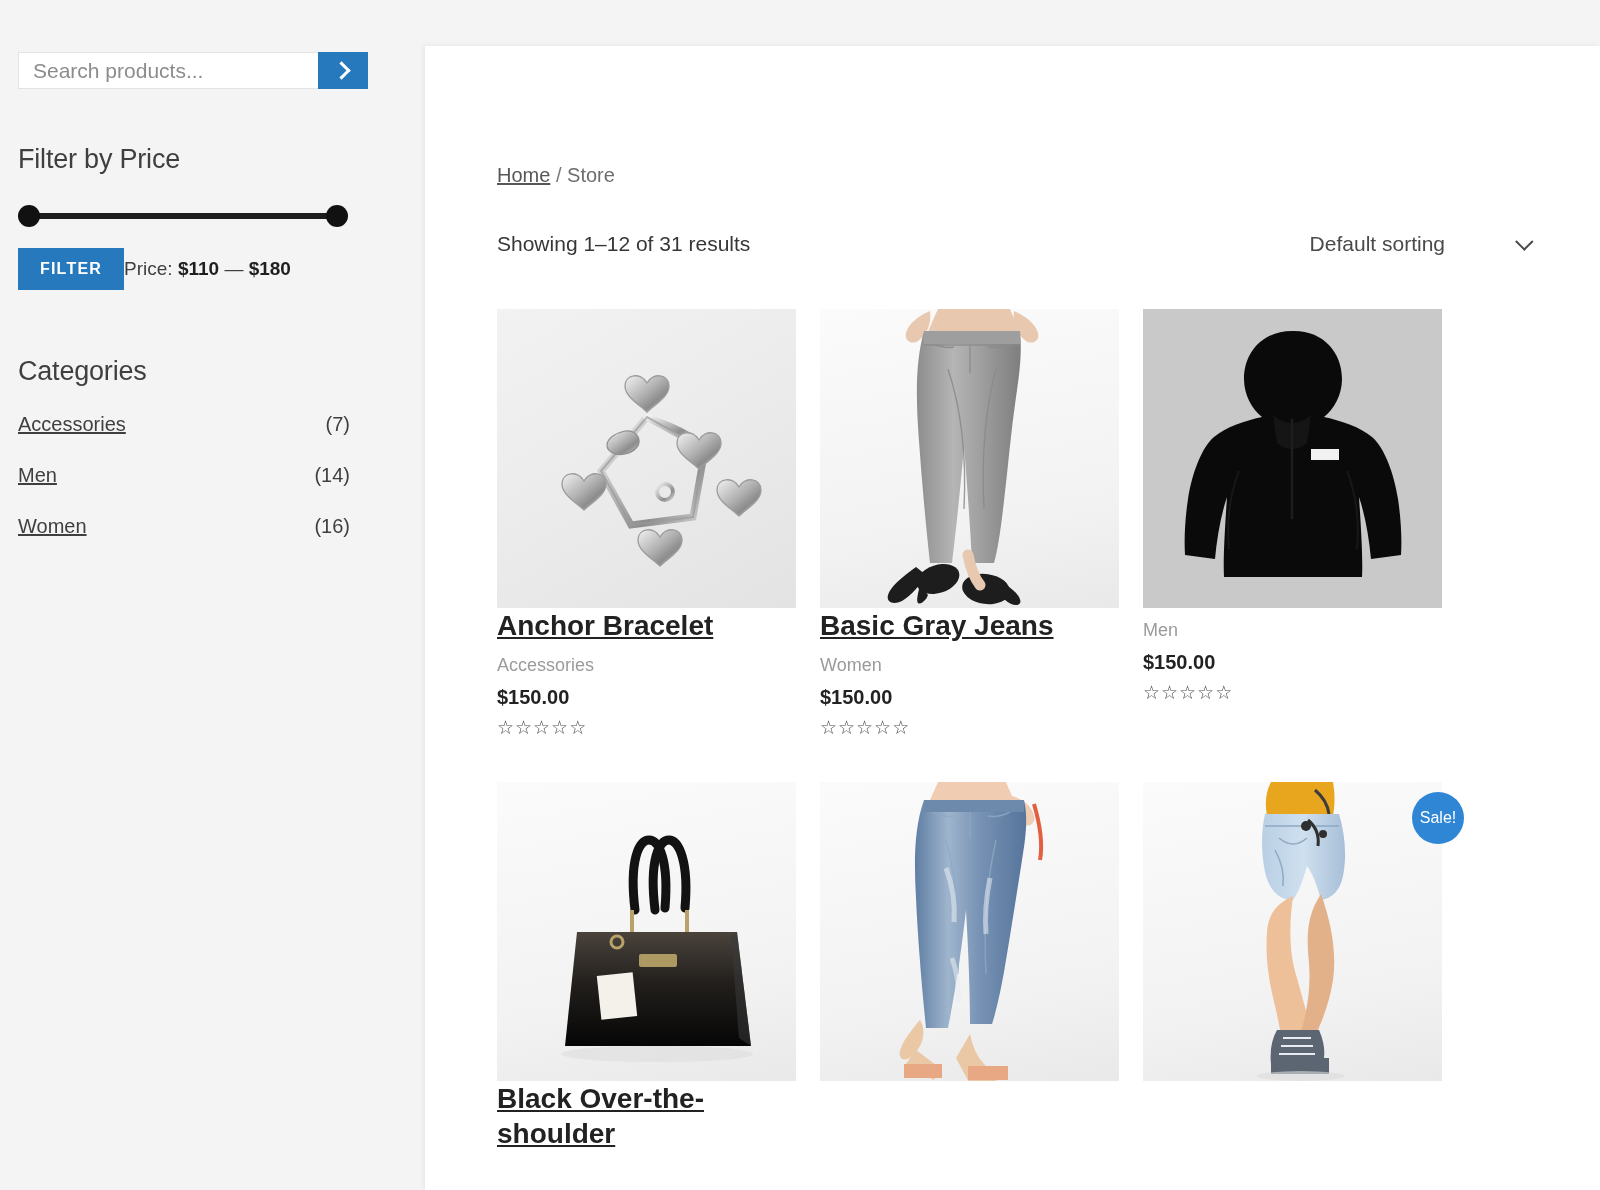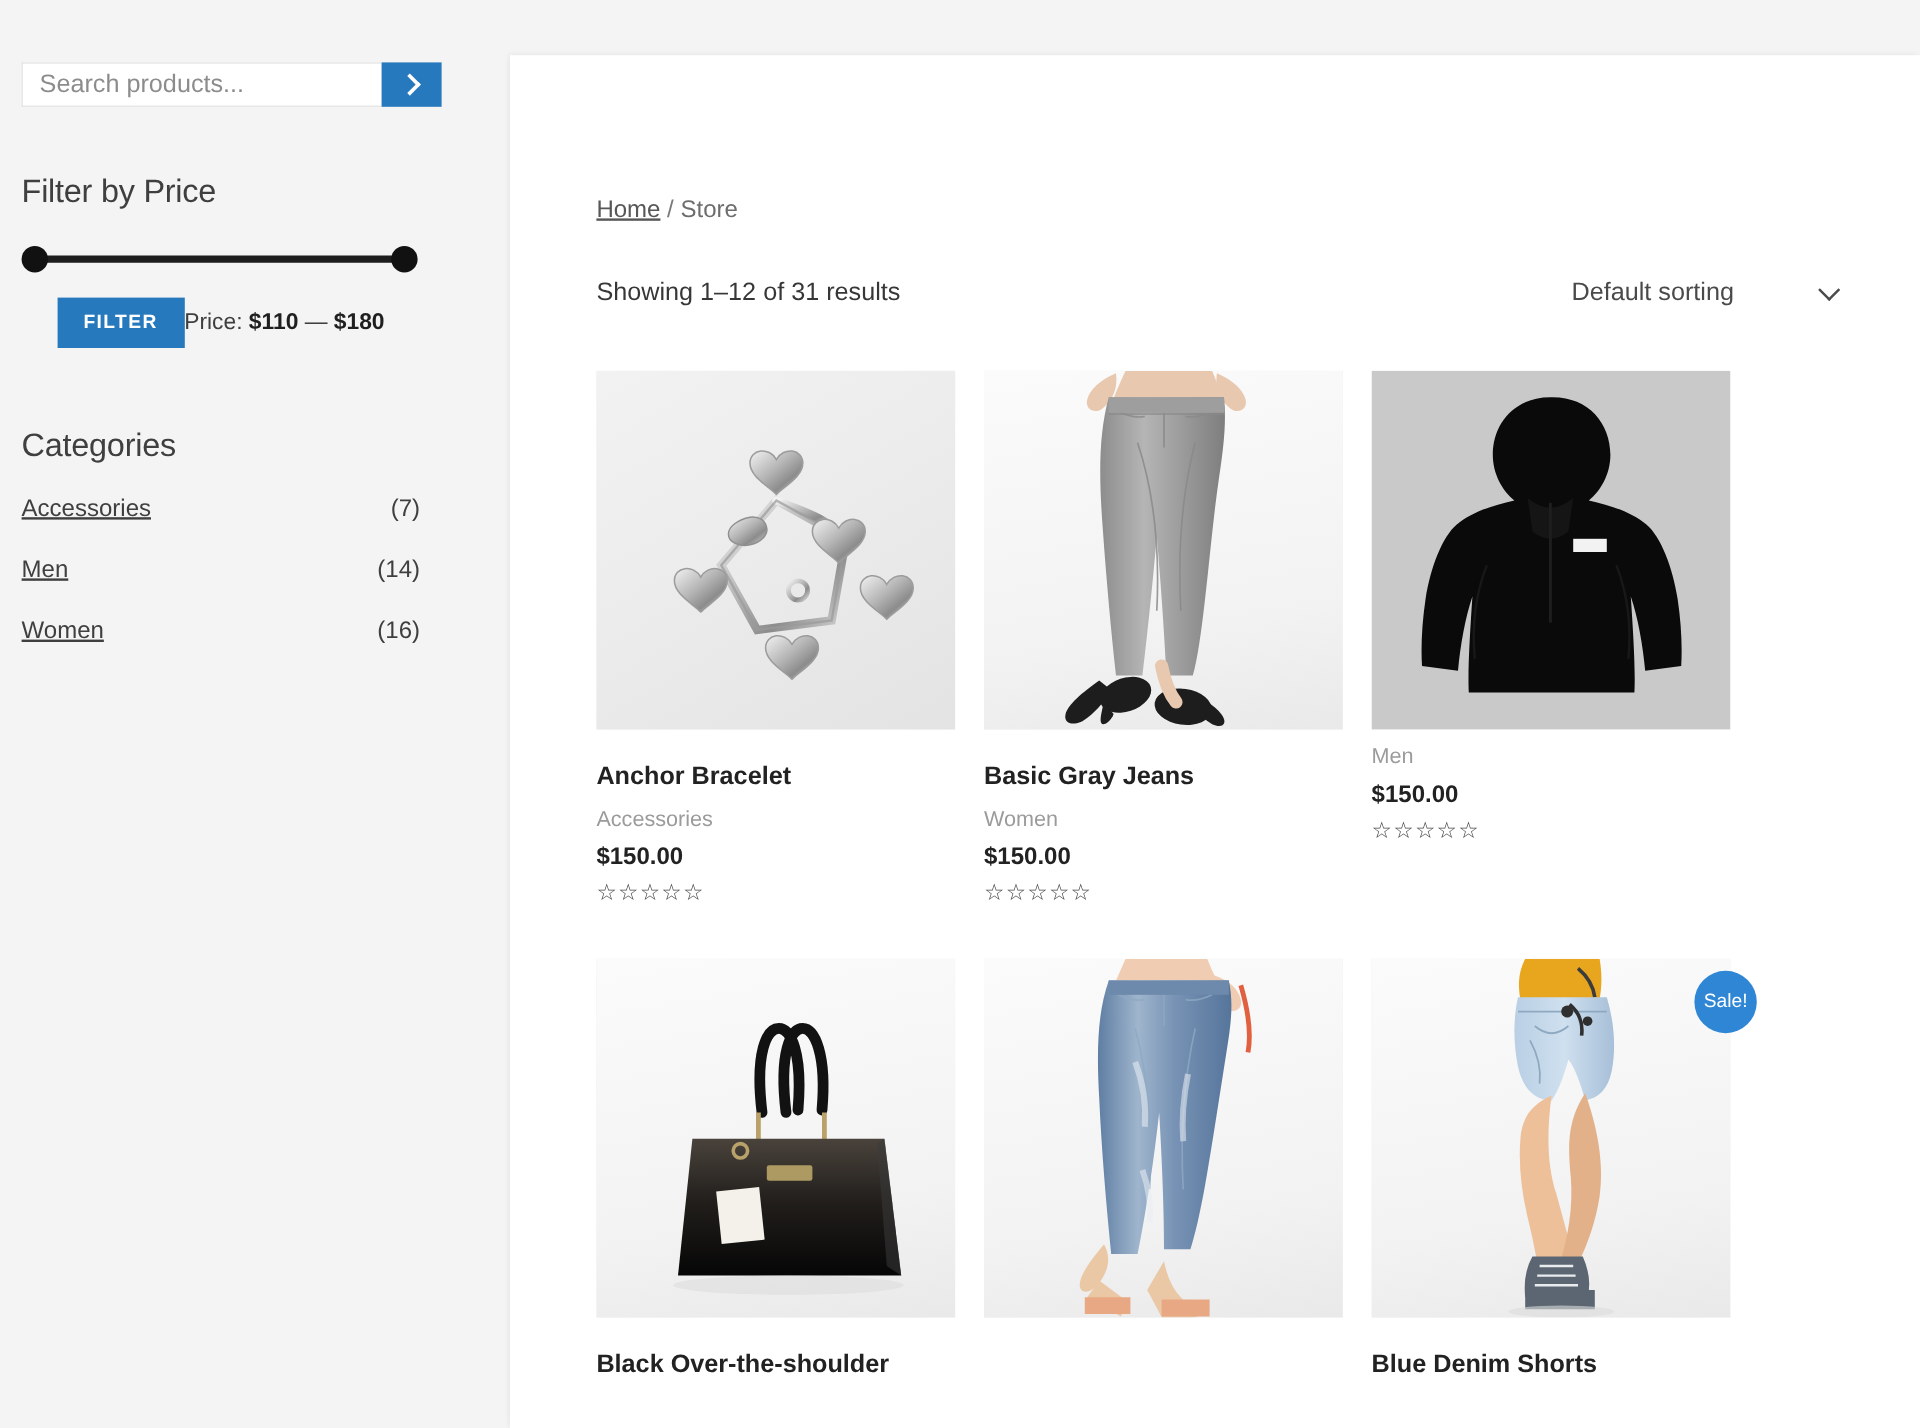--- a/index.html
+++ b/index.html
@@ -51,21 +51,21 @@
   }
   .slider-handle {
     position:absolute; top:0; width:22px; height:22px;
     border-radius:50%; background:#111; cursor:pointer;
   }
   .slider-handle.left { left:0; }
   .slider-handle.right { right:0; }
 
   .price-row {
     margin-top:21px; display:flex; align-items:center;
-    width:332px; justify-content:center;
+    width:332px; justify-content:flex-start;
   }
   .filter-btn {
     background:#2779bd; color:#fff; border:none;
     font-size:16px; font-weight:700; letter-spacing:1.2px;
     padding:12px 22px; cursor:pointer;
     font-family:"Liberation Sans", sans-serif;
   }
   .price-label { font-size:19px; color:#3f3f3f; }
   .price-label b { font-weight:700; color:#1f1f1f; }
 
@@ -115,22 +115,22 @@
     margin-top:53px;
     display:grid; grid-template-columns:repeat(3, 299px);
     column-gap:24px; row-gap:0;
   }
   .card { width:299px; position:relative; margin-bottom:45px; }
   .thumb {
     width:299px; height:299px; position:relative; overflow:hidden;
     cursor:pointer; background:#f0f0f0;
   }
   .p-title {
-    margin-top:26px; font-size:21px; font-weight:700; color:#222;
-    cursor:pointer; line-height:1.25;
+    font-size:28px; font-weight:700; color:#222;
+    cursor:pointer; line-height:1.25;text-decoration:underline;
   }
   .p-cat { margin-top:12px; font-size:18px; color:#9b9b9b; }
   .p-price { margin-top:10px; font-size:20px; font-weight:700; color:#222; }
   .stars { margin-top:9px; font-size:19px; color:#4a4a4a; letter-spacing:1px; line-height:1; }
 
   .sale-badge {
     position:absolute; top:10px; right:-22px;
     width:52px; height:52px; border-radius:50%;
     background:#2f86d4; color:#fff;
     font-size:16px; display:flex; align-items:center; justify-content:center;
@@ -429,20 +429,19 @@
             <path d="M128 276 h58 v16 h-58z"></path>
           </g>
           <g stroke="#e9ecef" stroke-width="2" fill="none">
             <path d="M140 256 h28"></path>
               <path d="M138 264 h32"></path>
               <path d="M136 272 h36"></path>
           </g>
           <ellipse cx="158" cy="294" rx="44" ry="5" fill="#dcdcdc" opacity="0.6"></ellipse>
         </svg>
       </div>
-      <div class="p-title">Blue Denim Shorts</div>
       <div class="p-cat"></div>
       <div class="p-price"></div>
       <div class="stars"></div>
     </div>
 
   </div>
 </main>
 
 </body></html>

